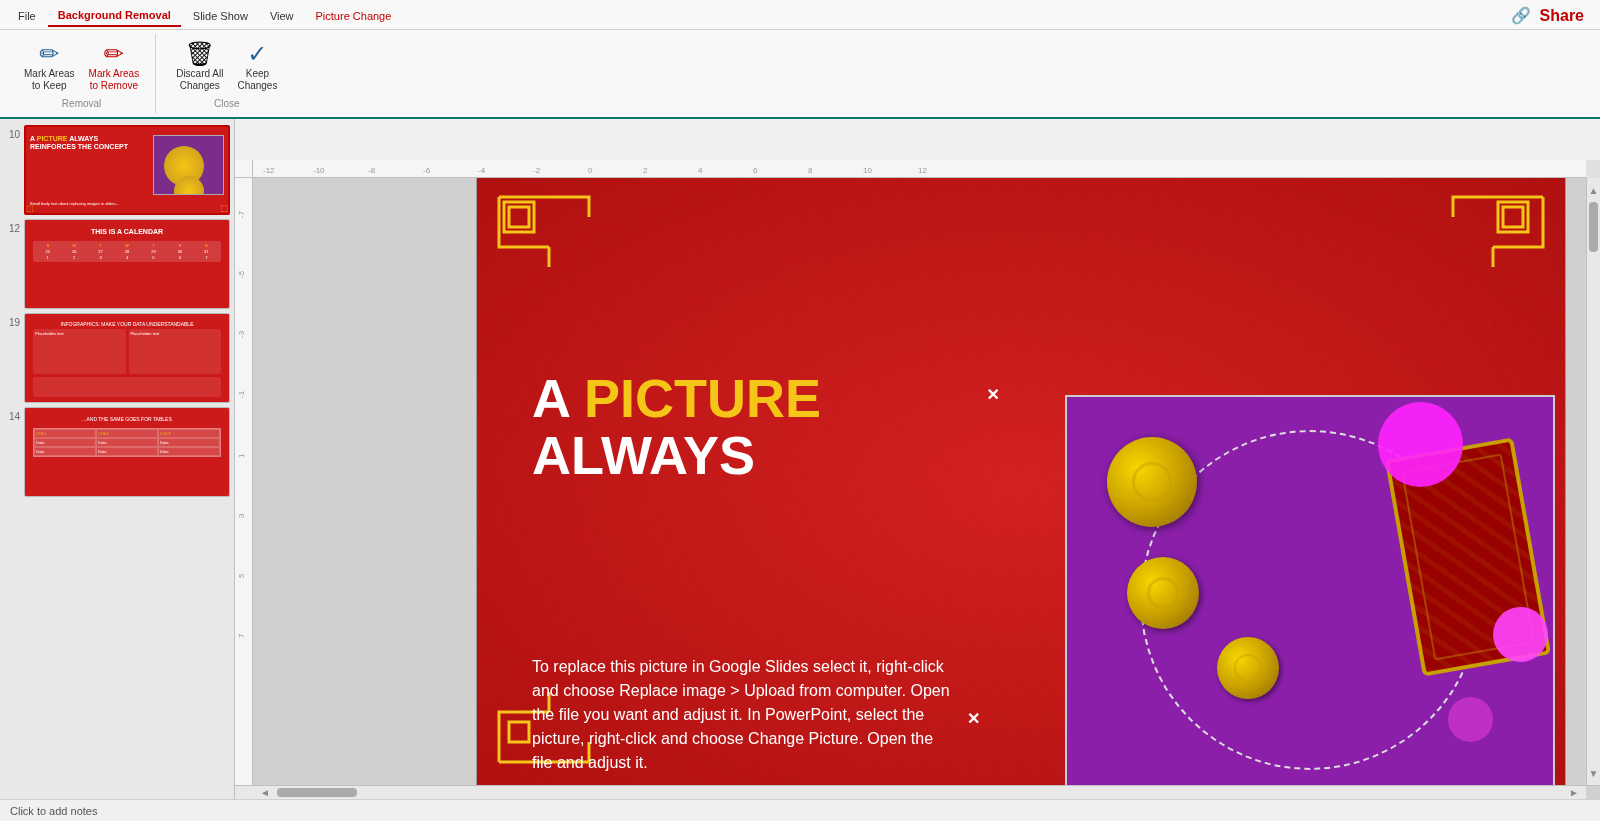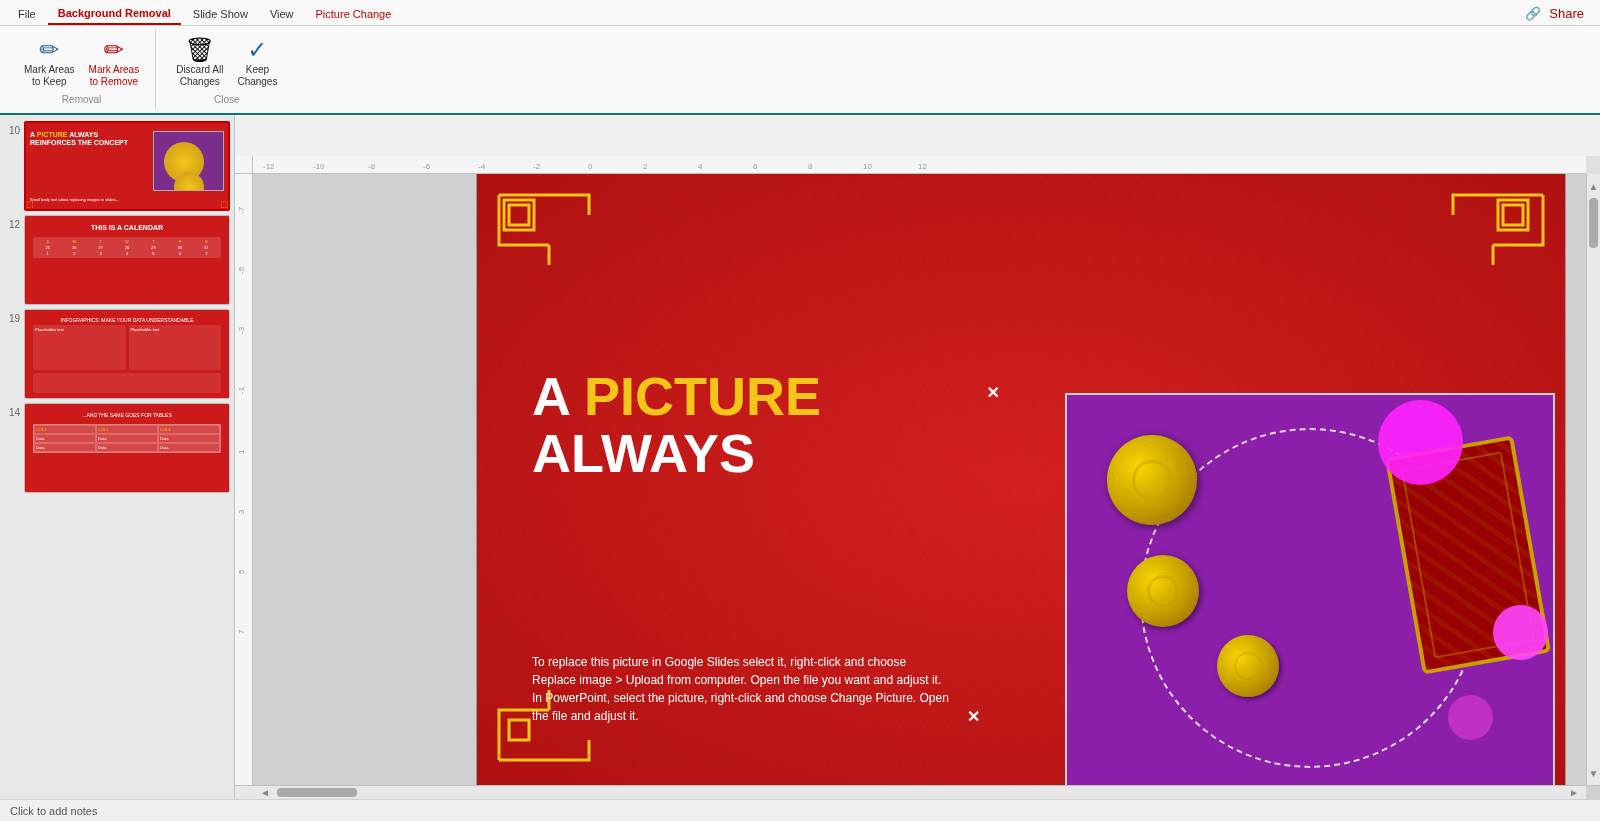--- a/index.html
+++ b/index.html
@@ -3,21 +3,21 @@
   <meta charset="utf-8">
   <style>
     * { box-sizing: border-box; margin: 0; padding: 0; }
     body { font-family: 'Segoe UI', Arial, sans-serif; background: #f0f0f0; width: 1600px; height: 821px; overflow: hidden; display: flex; flex-direction: column; }
 
     
     .ribbon { background: #f8f8f8; border-bottom: 2px solid #0f766e; display: flex; flex-direction: column; flex-shrink: 0; }
     .ribbon-tabs { display: flex; align-items: center; padding: 2px 8px 0; gap: 2px; border-bottom: 1px solid #d0d0d0; }
     .ribbon-tab { font-size: 11px; padding: 4px 10px; cursor: pointer; color: #333; }
     .ribbon-tab.active { color: #c00000; border-bottom: 2px solid #c00000; font-weight: 600; }
-    .share-btn { margin-left: auto; font-size: 13px; color: #c00000; cursor: pointer; padding: 4px 8px; }
+    .share-btn { margin-left: auto; font-size: 16px; color: #c00000; cursor: pointer; padding: 4px 8px; font-weight: bold; }
 
     .ribbon-content { display: flex; align-items: stretch; padding: 4px 8px; gap: 4px; min-height: 72px; }
 
     .ribbon-btn { display: flex; flex-direction: column; align-items: center; cursor: pointer; padding: 4px 6px; border-radius: 3px; min-width: 44px; }
     .ribbon-btn .icon { font-size: 22px; line-height: 1; margin-bottom: 2px; }
     .ribbon-btn .label { font-size: 10px; color: #333; text-align: center; line-height: 1.2; white-space: nowrap; }
     .ribbon-btn .label.red { color: #c00000; }
 
     
     .main-area { display: flex; flex: 1; overflow: hidden; }
@@ -283,21 +283,21 @@
               <rect x="70" y="30" width="20" height="20" fill="none"></rect>
               <path d="M60,70 L20,70 L20,50" fill="none"></path>
               <path d="M60,20 L60,0" fill="none"></path>
             </svg>
           </div>
 
           <div style="position:absolute;left:55px;top:195px;color:white;font-size:54px;font-weight:900;font-family:'Arial Black',Impact,sans-serif;text-transform:uppercase;line-height:1.05;width:440px;">
             <span>A </span><span style="color:#f5c518;">Picture</span><span> Always</span><br>
           </div>
 
-          <div style="position:absolute;left:55px;top:480px;color:white;font-size:12px;width:420px;line-height:1.5;">To replace this picture in Google Slides select it, right-click and choose Replace image &gt; Upload from computer. Open the file you want and adjust it. In PowerPoint, select the picture, right-click and choose Change Picture. Open the file and adjust it.</div>
+          <div style="position:absolute;left:55px;top:480px;color:white;font-size:16px;width:420px;line-height:1.5;">To replace this picture in Google Slides select it, right-click and choose Replace image &gt; Upload from computer. Open the file you want and adjust it. In PowerPoint, select the picture, right-click and choose Change Picture. Open the file and adjust it.</div>
 
           <div style="position:absolute;right:60px;top:220px;width:370px;height:410px;background:#7a1099;"></div>
 
           <div style="position:absolute;right:10px;top:220px;width:490px;height:410px;border:2px solid #ccc;background:#8b1faa;overflow:hidden;">
 
             <div style="position:absolute;top:50%;left:50%;transform:translate(-50%,-50%);width:340px;height:340px;border:2px dashed #ddd;border-radius:50%;pointer-events:none;"></div>
 
             <div style="position:absolute;top:40px;left:40px;width:90px;height:90px;background:radial-gradient(circle at 35% 35%,#f8d700,#c8a000,#8b6500);border-radius:50%;box-shadow:2px 2px 8px rgba(0,0,0,0.5);">
               <div style="position:absolute;top:50%;left:50%;transform:translate(-50%,-50%);width:40px;height:40px;border:3px solid rgba(200,160,0,0.5);border-radius:50%;"></div>
             </div>

